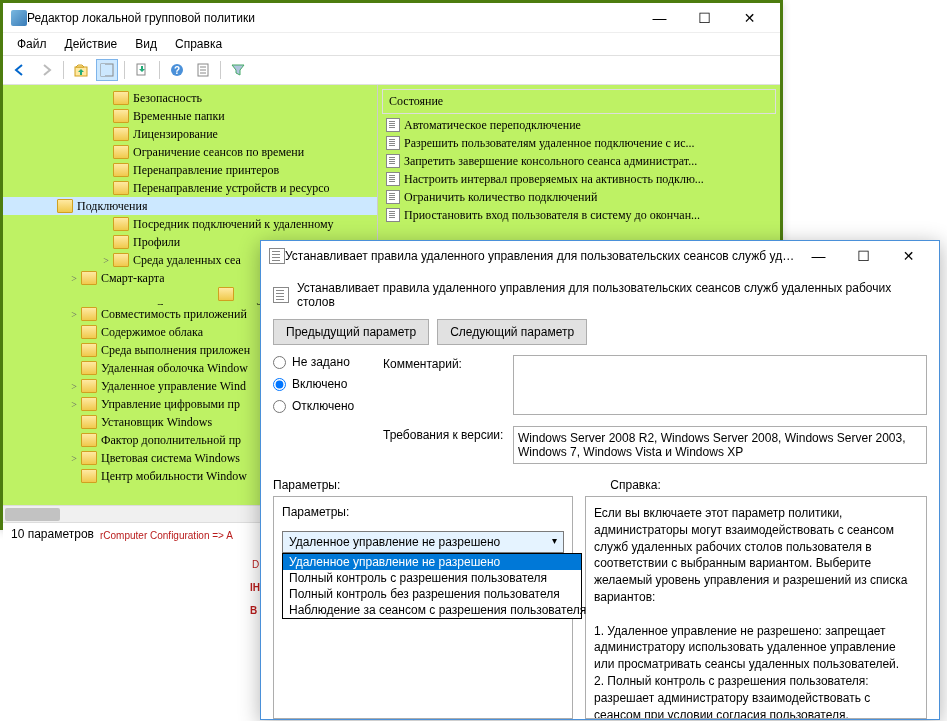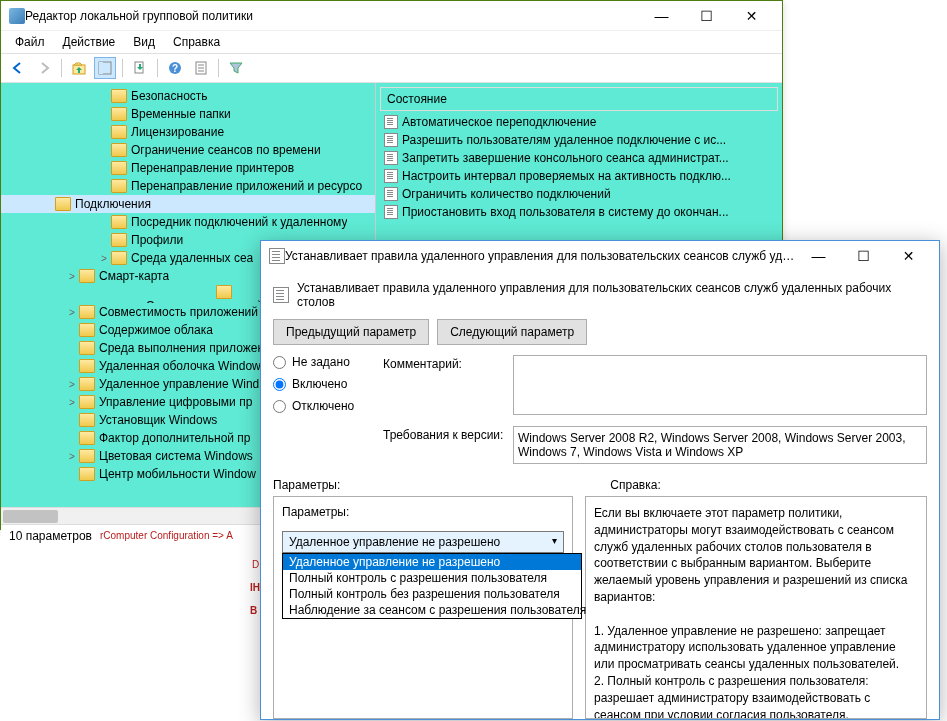--- a/index.html
+++ b/index.html
@@ -1,33 +1,33 @@
 <!DOCTYPE html>
 <html><head>
 <meta charset="utf-8">
 <style>
   * { box-sizing: border-box; margin: 0; padding: 0; }
   body { font-family: "Segoe UI", Tahoma, sans-serif; font-size: 12px; background: #fff; color: #000; position: relative; width: 947px; height: 721px; overflow: hidden; }
   
   
-  .main-window { position: absolute; left: 0; top: 0; width: 783px; height: 530px; border: 1px solid #4d7c0f; background: #5eead4; box-shadow: 0 2px 8px rgba(0,0,0,0.15); }
+  .main-window { position: absolute; left: 0; top: 0; width: 783px; height: 530px; border: 3px solid #4d7c0f; background: #bef264; box-shadow: 0 2px 8px rgba(0,0,0,0.15); }
   .titlebar { height: 30px; display: flex; align-items: center; padding: 0 8px; background: #fff; border-bottom: 1px solid #eee; }
   .titlebar .title { flex: 1; font-size: 12px; }
   .titlebar .controls { display: flex; gap: 0; }
   .titlebar .ctrl { width: 45px; height: 28px; display: flex; align-items: center; justify-content: center; font-size: 14px; cursor: pointer; }
   
   .menubar { height: 22px; display: flex; align-items: center; padding: 0 6px; gap: 2px; background: #fff; }
   .menubar .menu-item { padding: 2px 8px; cursor: pointer; }
   
   .toolbar { height: 30px; display: flex; align-items: center; padding: 0 6px; gap: 4px; border-top: 1px solid #e0e0e0; border-bottom: 1px solid #e0e0e0; background: #fff; }
   .toolbar .tb-btn { width: 22px; height: 22px; display: flex; align-items: center; justify-content: center; cursor: pointer; border: 1px solid transparent; }
   .toolbar .tb-btn.active { border-color: #7eb4ea; background: #cce8ff; }
   .toolbar .sep { width: 1px; height: 18px; background: #ccc; margin: 0 2px; }
   
-  .content-area { display: flex; height: calc(100% - 30px - 22px - 30px - 22px); }
+  .content-area { display: flex; height: calc(100% - 30px - 22px - 30px - 22px); font-family: Liberation Serif, serif; }
   
   .tree-pane { width: 375px; overflow: auto; border-right: 1px solid #ccc; padding: 4px 0; }
   .tree-item { display: flex; align-items: center; height: 18px; padding-right: 4px; white-space: nowrap; cursor: pointer; }
   .tree-item.selected { background: #cce8ff; }
   .tree-item .expander { width: 14px; text-align: center; color: #666; font-size: 10px; }
   .tree-item .folder { width: 16px; height: 14px; margin-right: 4px; background: linear-gradient(#ffe9a2, #f0c94c); border: 1px solid #d0a020; border-radius: 1px; flex-shrink: 0; }
   .tree-item .label { overflow: hidden; text-overflow: ellipsis; }
   
   .state-pane { flex: 1; padding: 4px; }
   .state-header { padding: 4px 6px; border: 1px solid #ddd; margin-bottom: 2px; }
@@ -187,21 +187,21 @@
           <span class="label">Ограничение сеансов по времени</span>
         </div>
         <div class="tree-item" style="padding-left: 96px;">
           <span class="expander"></span>
           <span class="folder"></span>
           <span class="label">Перенаправление принтеров</span>
         </div>
         <div class="tree-item" style="padding-left: 96px;">
           <span class="expander"></span>
           <span class="folder"></span>
-          <span class="label">Перенаправление приложений и ресурсо</span>
+          <span class="label">Перенаправление устройств и ресурсо</span>
         </div>
         <div class="tree-item selected" style="padding-left: 40px;">
           <span class="expander"></span>
           <span class="folder"></span>
           <span class="label">Подключения</span>
         </div>
         <div class="tree-item" style="padding-left: 96px;">
           <span class="expander"></span>
           <span class="folder"></span>
           <span class="label">Посредник подключений к удаленному</span>

